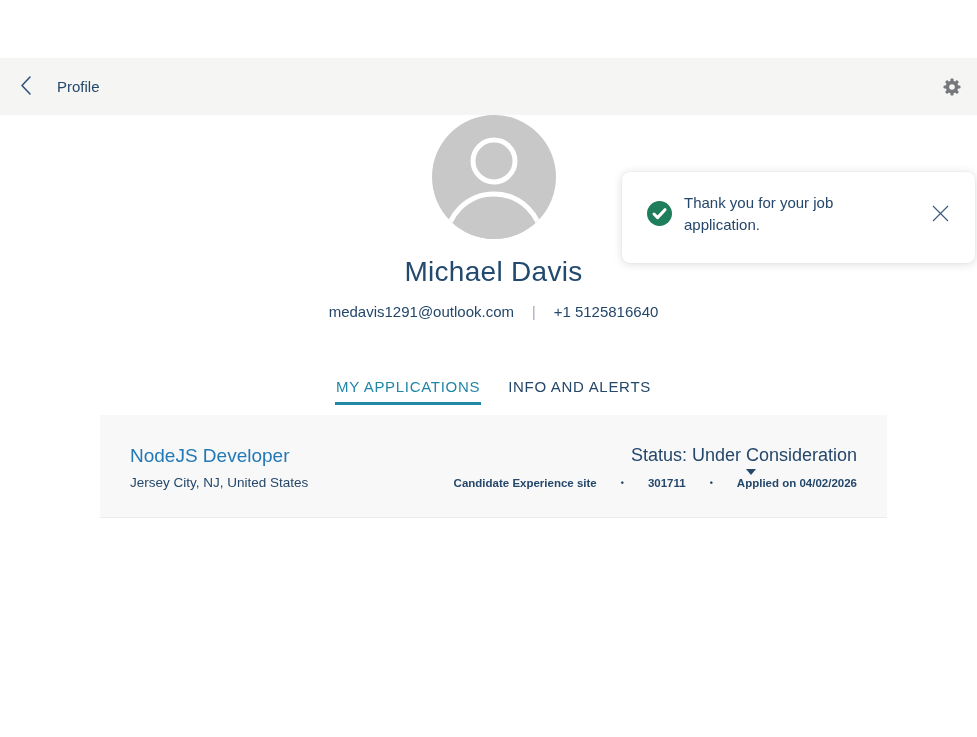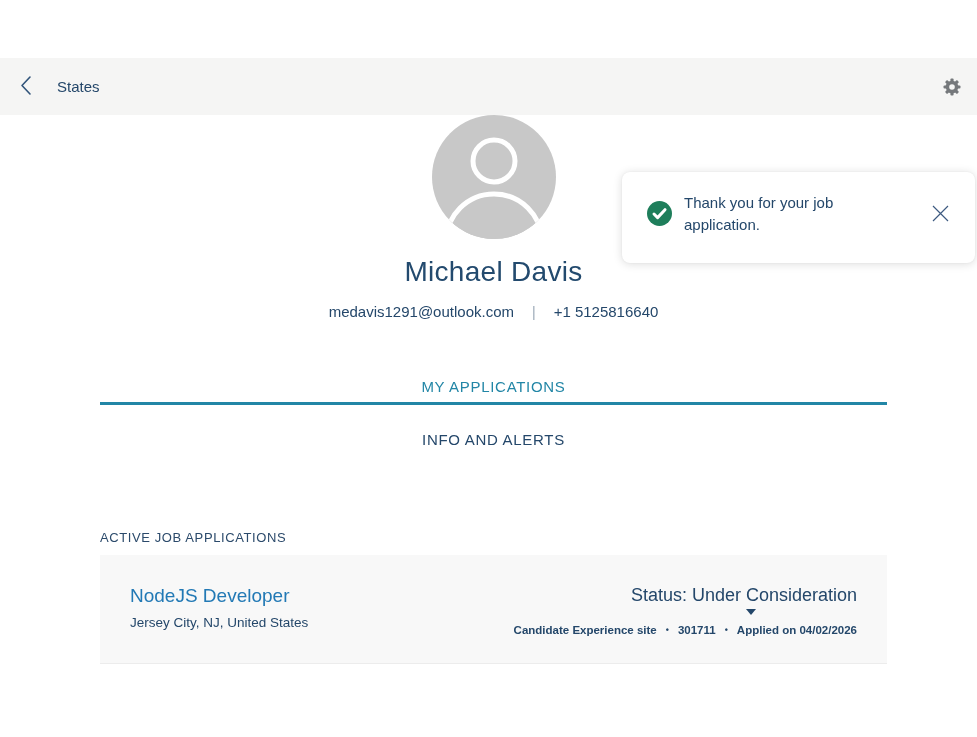--- a/index.html
+++ b/index.html
@@ -32,21 +32,21 @@
   .person-name{
     text-align:center;font-size:28px;font-weight:300;
     color:#234a6e;margin-top:17px;letter-spacing:0.3px;
   }
   .contact-row{
     display:flex;justify-content:center;align-items:center;
     margin-top:15px;font-size:15px;color:#24476a;gap:18px;
   }
   .contact-sep{color:#9aa9b7;font-size:14px;}
   .tabs-row{
-    display:flex;justify-content:center;gap:26px;margin-top:58px;flex-direction:column;
+    display:flex;justify-content:center;gap:26px;margin-top:58px;
   }
   .tab{
     background:none;border:none;cursor:pointer;padding:0 1px 7px 1px;
     font-family:"Liberation Sans",sans-serif;
     font-size:15px;letter-spacing:0.7px;color:#24476a;
     border-bottom:3px solid transparent;
   }
   .tab.active{color:#2286a6;border-bottom-color:#2286a6;}
   .section-label{
     margin-top:72px;font-size:13px;letter-spacing:0.6px;color:#2b4a6b;
@@ -65,22 +65,22 @@
     background:none;border:none;cursor:pointer;padding:0;
     font-family:"Liberation Sans",sans-serif;
     font-size:18px;color:#24476a;display:inline-flex;align-items:center;flex-direction:column;
   }
   .caret-down{
     display:inline-block;width:0;height:0;margin-left:14px;margin-top:3px;
     border-left:5px solid transparent;border-right:5px solid transparent;
     border-top:6px solid #24476a;
   }
   .card-meta{
-    margin-top:9px;font-size:11.5px;font-weight:700;color:#24476a;
-    display:flex;align-items:center;justify-content:flex-end;gap:9px;
+    margin-top:2px;font-size:11.5px;font-weight:700;color:#24476a;
+    display:flex;align-items:center;justify-content:flex-end;gap:24px;
   }
   .meta-dot{font-size:9px;color:#24476a;}
   .toast{
     position:absolute;left:622px;top:172px;width:353px;height:91px;
     background:#ffffff;border-radius:8px;
     box-shadow:0 1px 10px rgba(0,0,0,0.14),0 0 2px rgba(0,0,0,0.06);
     display:flex;align-items:center;
     padding:0 18px 8px 25px;box-sizing:border-box;z-index:10;
   }
   .toast-check{flex:0 0 auto;line-height:0;}
@@ -97,21 +97,21 @@
 <div class="top-strip"></div>
 
 <div class="app-header">
   <button class="back-btn">
     <span>
       <svg width="13" height="21" viewBox="0 0 13 21">
         <path d="M11 2 L3 10.5 L11 19" stroke="#31547a" stroke-width="1.6" fill="none" stroke-linecap="round" stroke-linejoin="round"></path>
       </svg>
     </span>
   </button>
-  <span class="header-title">States</span>
+  <span class="header-title">Profile</span>
   <button class="gear-btn">
     <span>
       <svg width="20" height="20" viewBox="0 0 20 20">
         <g fill="#75787b">
           <rect x="8.4" y="1.5" width="3.2" height="17" rx="1"></rect>
           <rect x="8.4" y="1.5" width="3.2" height="17" rx="1" transform="rotate(45 10 10)"></rect>
           <rect x="8.4" y="1.5" width="3.2" height="17" rx="1" transform="rotate(90 10 10)"></rect>
           <rect x="8.4" y="1.5" width="3.2" height="17" rx="1" transform="rotate(135 10 10)"></rect>
           <circle cx="10" cy="10" r="6.3"></circle>
         </g>
@@ -146,21 +146,20 @@
     <span>medavis1291@outlook.com</span>
     <span class="contact-sep">|</span>
     <span>+1 5125816640</span>
   </div>
 
   <div class="tabs-row">
     <button class="tab active">MY APPLICATIONS</button>
     <button class="tab">INFO AND ALERTS</button>
   </div>
 
-  <div class="section-label">ACTIVE JOB APPLICATIONS</div>
 
   <div class="app-card">
     <div class="card-left">
       <a class="job-title">NodeJS Developer</a>
       <div class="job-location">Jersey City, NJ, United States</div>
     </div>
     <div class="card-right">
       <button class="status-btn">
         <span>Status: Under Consideration</span>
         <span class="caret-down"></span>

